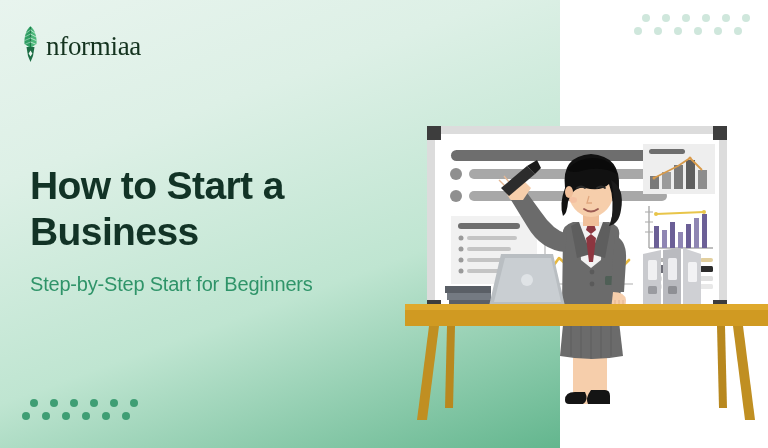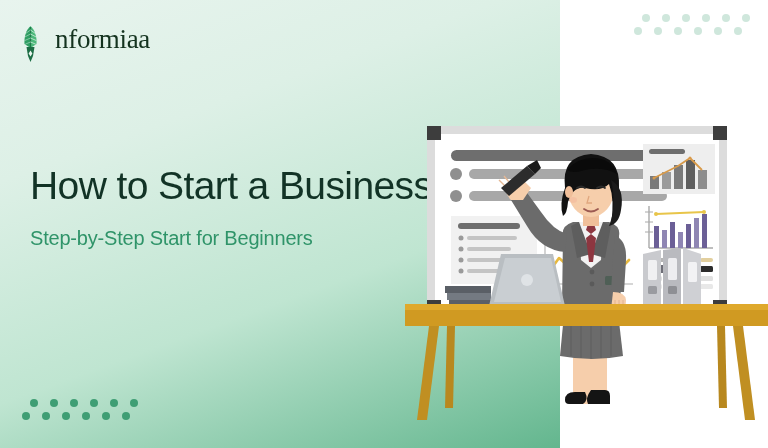--- a/index.html
+++ b/index.html
@@ -25,30 +25,30 @@
   .dots .row.off{margin-left:-8px;}
   .dot{width:8px;height:8px;border-radius:50%;}
   #dots-top{right:18px;top:14px;}
   #dots-top .dot{background:#cfe7dc;}
   #dots-bottom{left:30px;bottom:28px;}
   #dots-bottom .dot{background:#3f9e74;}
 
   
   .text-block{position:absolute;left:30px;top:163px;width:420px;}
   .headline{
-    font-size:39px;line-height:46px;font-weight:400;letter-spacing:-0.6px;
+    font-size:39px;line-height:46px;font-weight:700;letter-spacing:-0.6px;
     color:#123326;margin:0;
   }
   .subhead{
     margin:16px 0 0 0;font-size:20px;line-height:26px;font-weight:500;
     color:#2f9469;letter-spacing:-0.2px;
   }
 
   
-  .logo{position:absolute;left:16px;top:22px;display:flex;gap:11px;}
+  .logo{position:absolute;left:16px;top:22px;display:flex;align-items:center;gap:2px;}
   .logo-mark{width:30px;height:44px;display:block;}
   .logo-text{
     font-family:"Liberation Serif", serif;
     font-size:27px;color:#14331f;letter-spacing:-0.3px;line-height:1;
     margin-left:-2px;padding-top:4px;
   }
 
   
   .illo{position:absolute;left:405px;top:108px;width:363px;height:340px;}
   .illo svg{display:block;}

